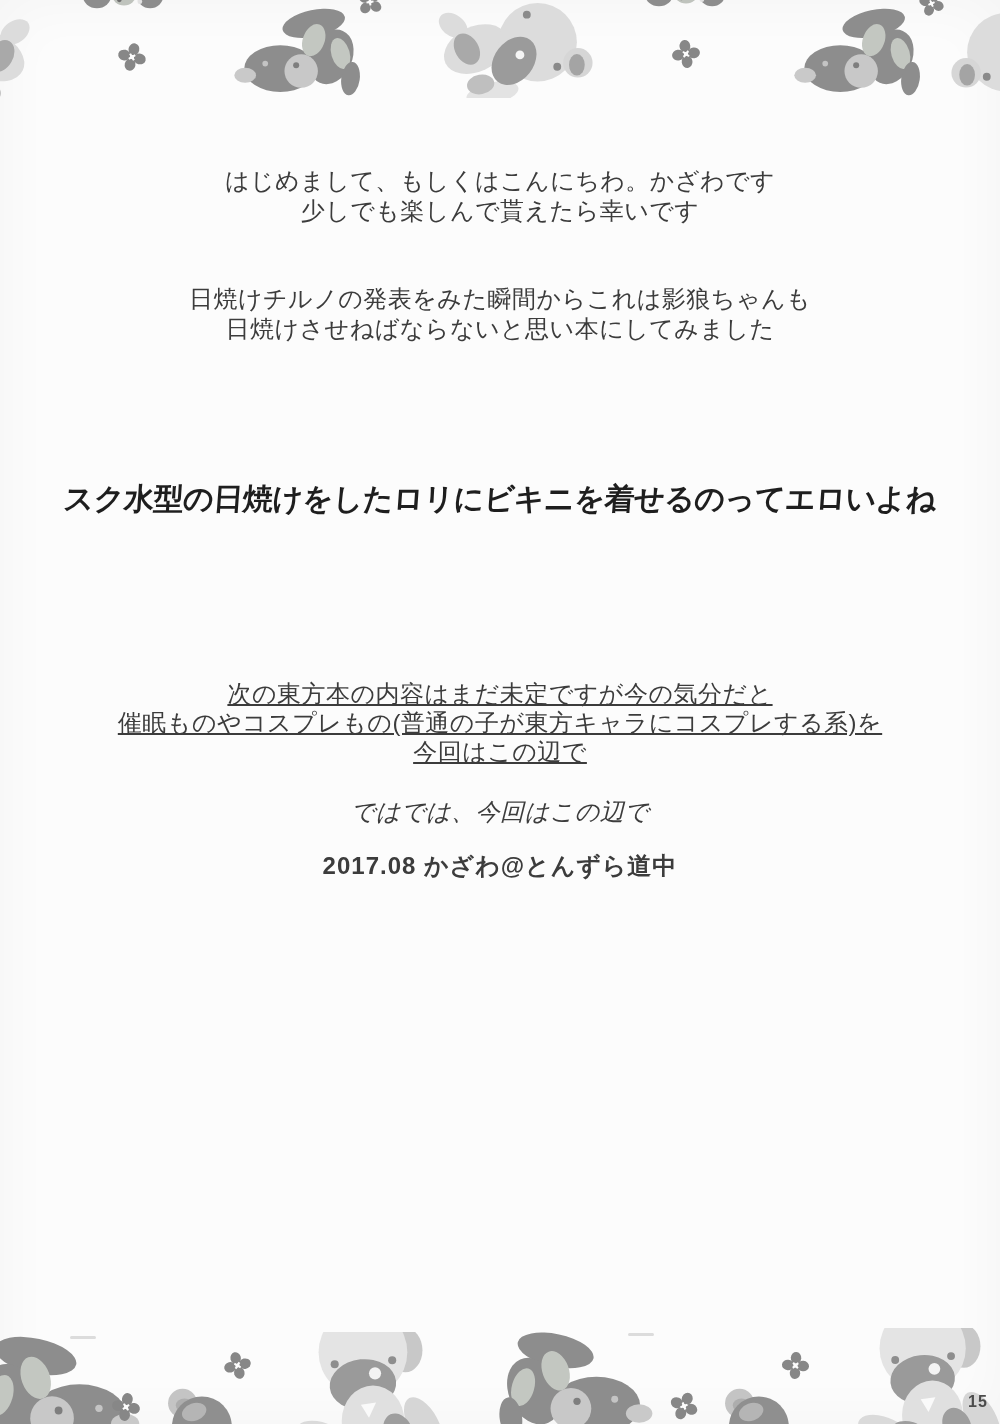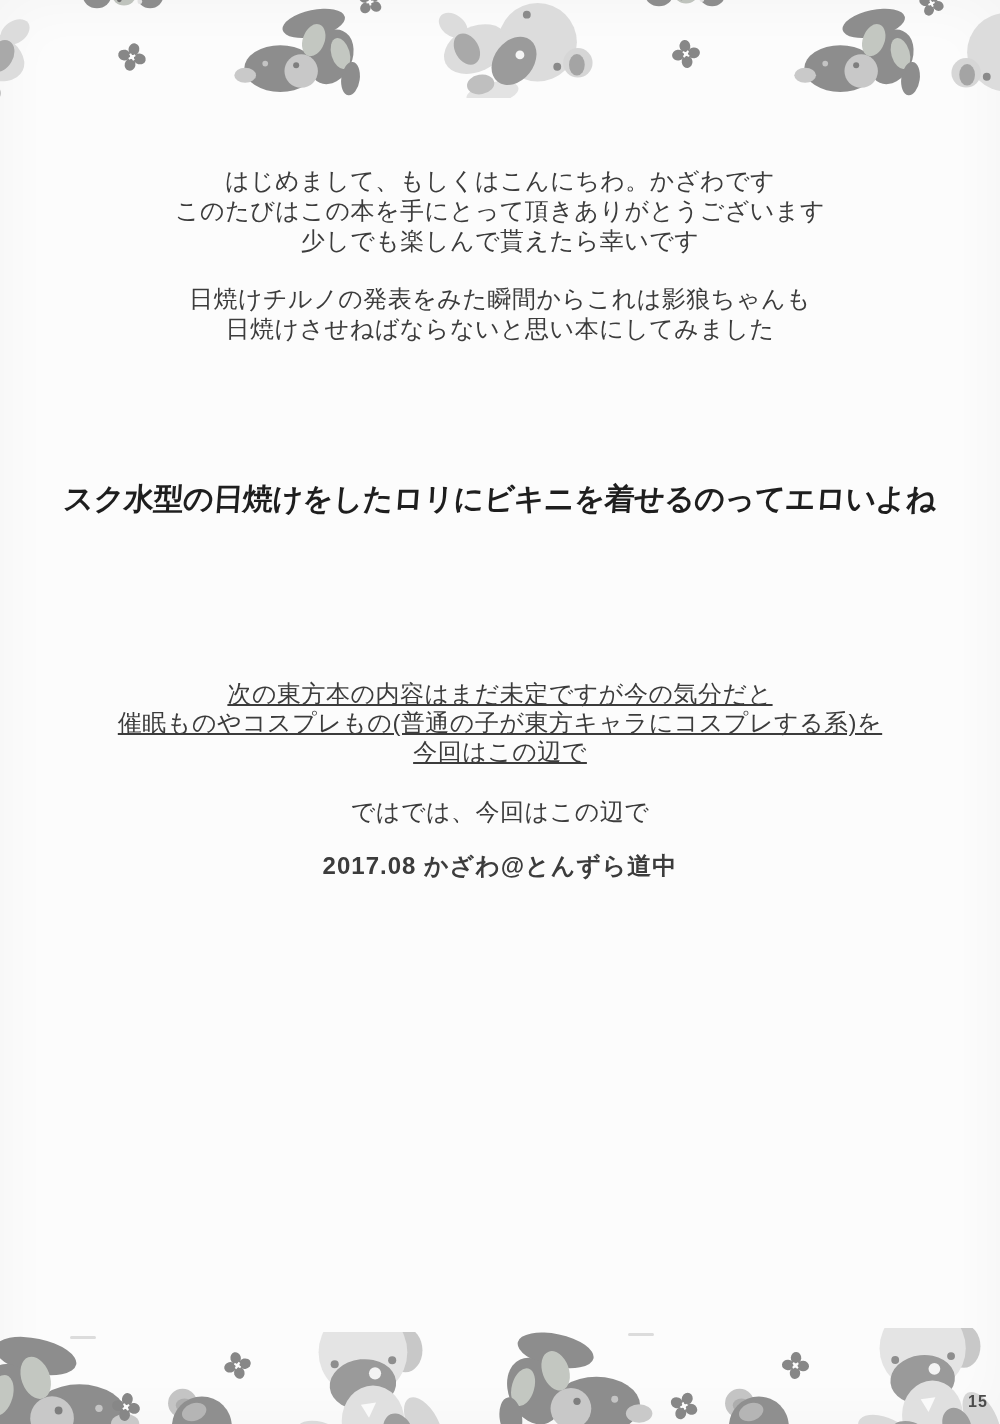--- a/index.html
+++ b/index.html
@@ -21,21 +21,21 @@
     text-align: center;
     color: #3c3c3c;
     font-size: 24px;
     line-height: 30px;
     letter-spacing: 0.5px;
     white-space: nowrap;
   }
   .greeting   { top: 166px; }
   .motivation { top: 284px; }
   .nextwork   { top: 679px; line-height: 29px; text-decoration: underline; }
-  .closing    { top: 797px; }
+  .closing    { top: 797px; font-style: italic; }
   .signature  { top: 851px; letter-spacing: 1px; font-weight: bold; }
 
   .headline {
     position: absolute;
     top: 478px;
     left: 0;
     width: 100%;
     text-align: center;
     font-family: "DejaVu Serif", "Liberation Serif", serif;
     font-weight: bold;
@@ -191,21 +191,20 @@
     <svg class="deco" style="left:918px; top:-10px; width:27px; height:27px; transform:rotate(20deg)">
         <use href="#clover"></use>
       </svg>
     <svg class="deco flip" style="left:942px; top:8px; width:172px; height:108px">
         <use href="#pup-light-roll"></use>
       </svg>
   </div>
 
   <div class="txt greeting">
     <div>はじめまして、もしくはこんにちわ。かざわです</div>
-    <div>このたびはこの本を手にとって頂きありがとうございます</div>
     <div>少しでも楽しんで貰えたら幸いです</div>
   </div>
 
   <div class="txt motivation">
     <div>日焼けチルノの発表をみた瞬間からこれは影狼ちゃんも</div>
     <div>日焼けさせねばならないと思い本にしてみました</div>
   </div>
 
   <div class="headline">スク水型の日焼けをしたロリにビキニを着せるのってエロいよね</div>
 

